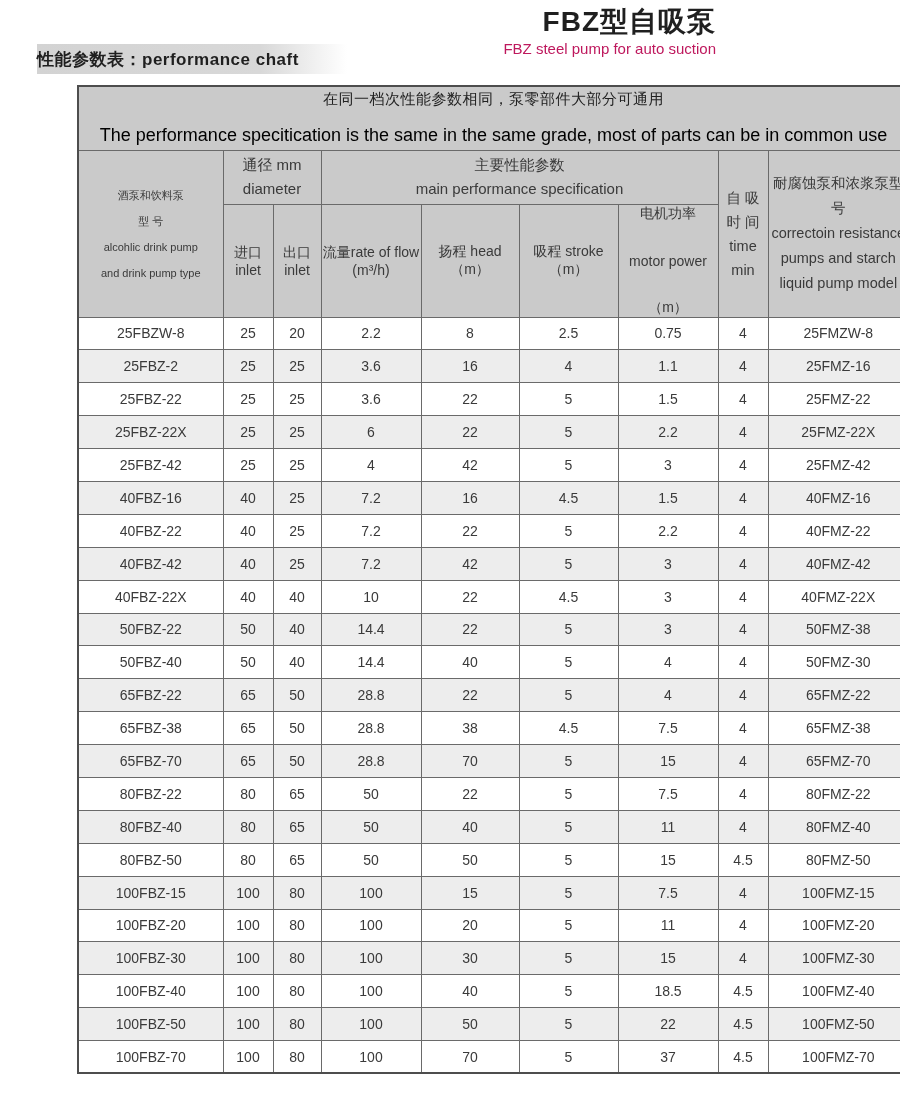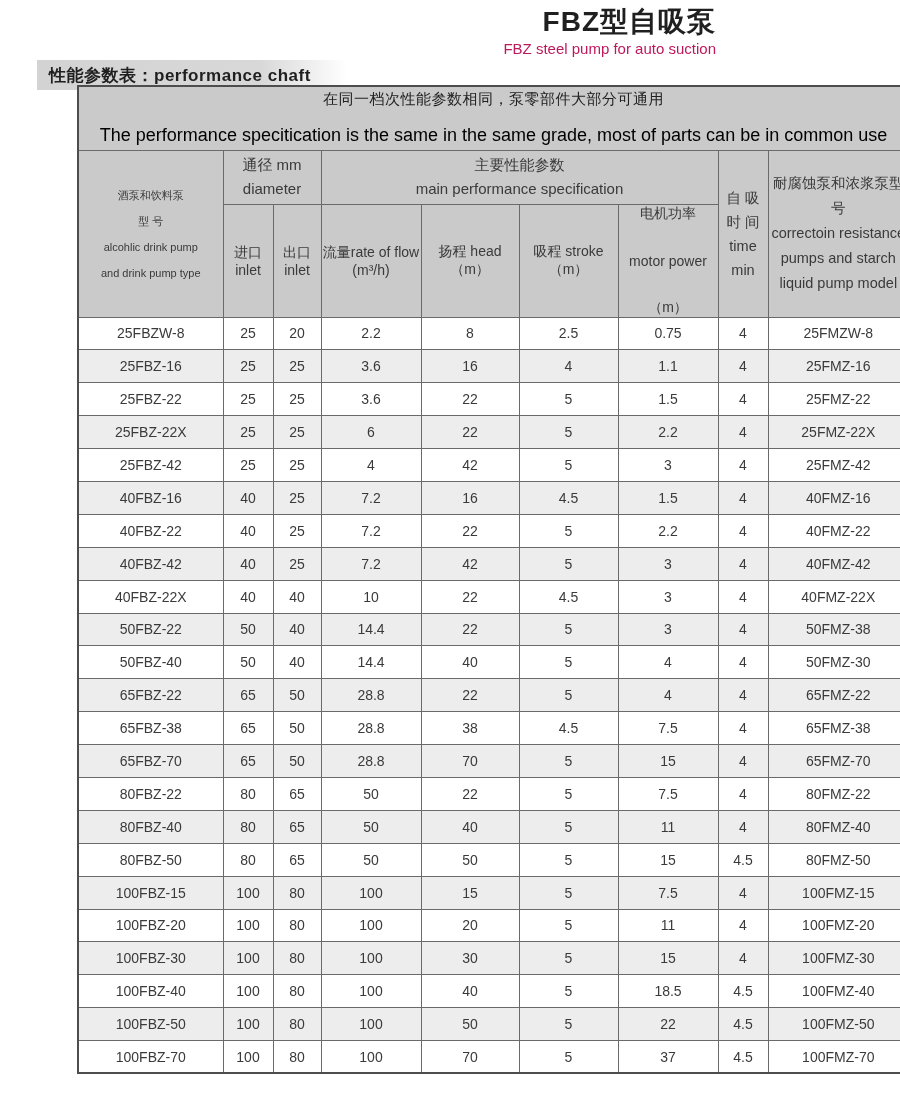--- a/index.html
+++ b/index.html
@@ -13,25 +13,24 @@
   }
   .page { position:relative; width:768px; height:1093px; }
 
   
   .brand { position:absolute; top:6px; right:52px; text-align:right; }
   .brand-zh { font-size:28px; font-weight:bold; color:#1f1f1f; letter-spacing:1px; line-height:32px; }
   .brand-en { font-size:15px; color:#be185d; margin-top:2px; }
 
   
   .section-bar {
-    position:absolute; left:37px; top:60px;
+    position:absolute; left:37px; top:44px;
     width:310px; height:30px;
     background:linear-gradient(to right, #d3d3d3 0%, #d8d8d8 72%, rgba(218,218,218,0) 100%);
     display:flex; align-items:center;
-    padding-left:12px;
     font-size:17px; font-weight:bold; color:#1f1f1f;
     letter-spacing:0.5px;
   }
 
   
   .table-wrap { position:absolute; left:37px; top:85px;padding-left:40px; }
   table.spec-table {
     border-collapse:collapse;
     table-layout:fixed;
     width:831px;
@@ -184,21 +183,21 @@
             <td>25</td>
             <td>20</td>
             <td>2.2</td>
             <td>8</td>
             <td>2.5</td>
             <td>0.75</td>
             <td>4</td>
             <td>25FMZW-8</td>
           </tr>
           <tr class="alt">
-            <td>25FBZ-16</td>
+            <td>25FBZ-2</td>
             <td>25</td>
             <td>25</td>
             <td>3.6</td>
             <td>16</td>
             <td>4</td>
             <td>1.1</td>
             <td>4</td>
             <td>25FMZ-16</td>
           </tr>
           <tr>

